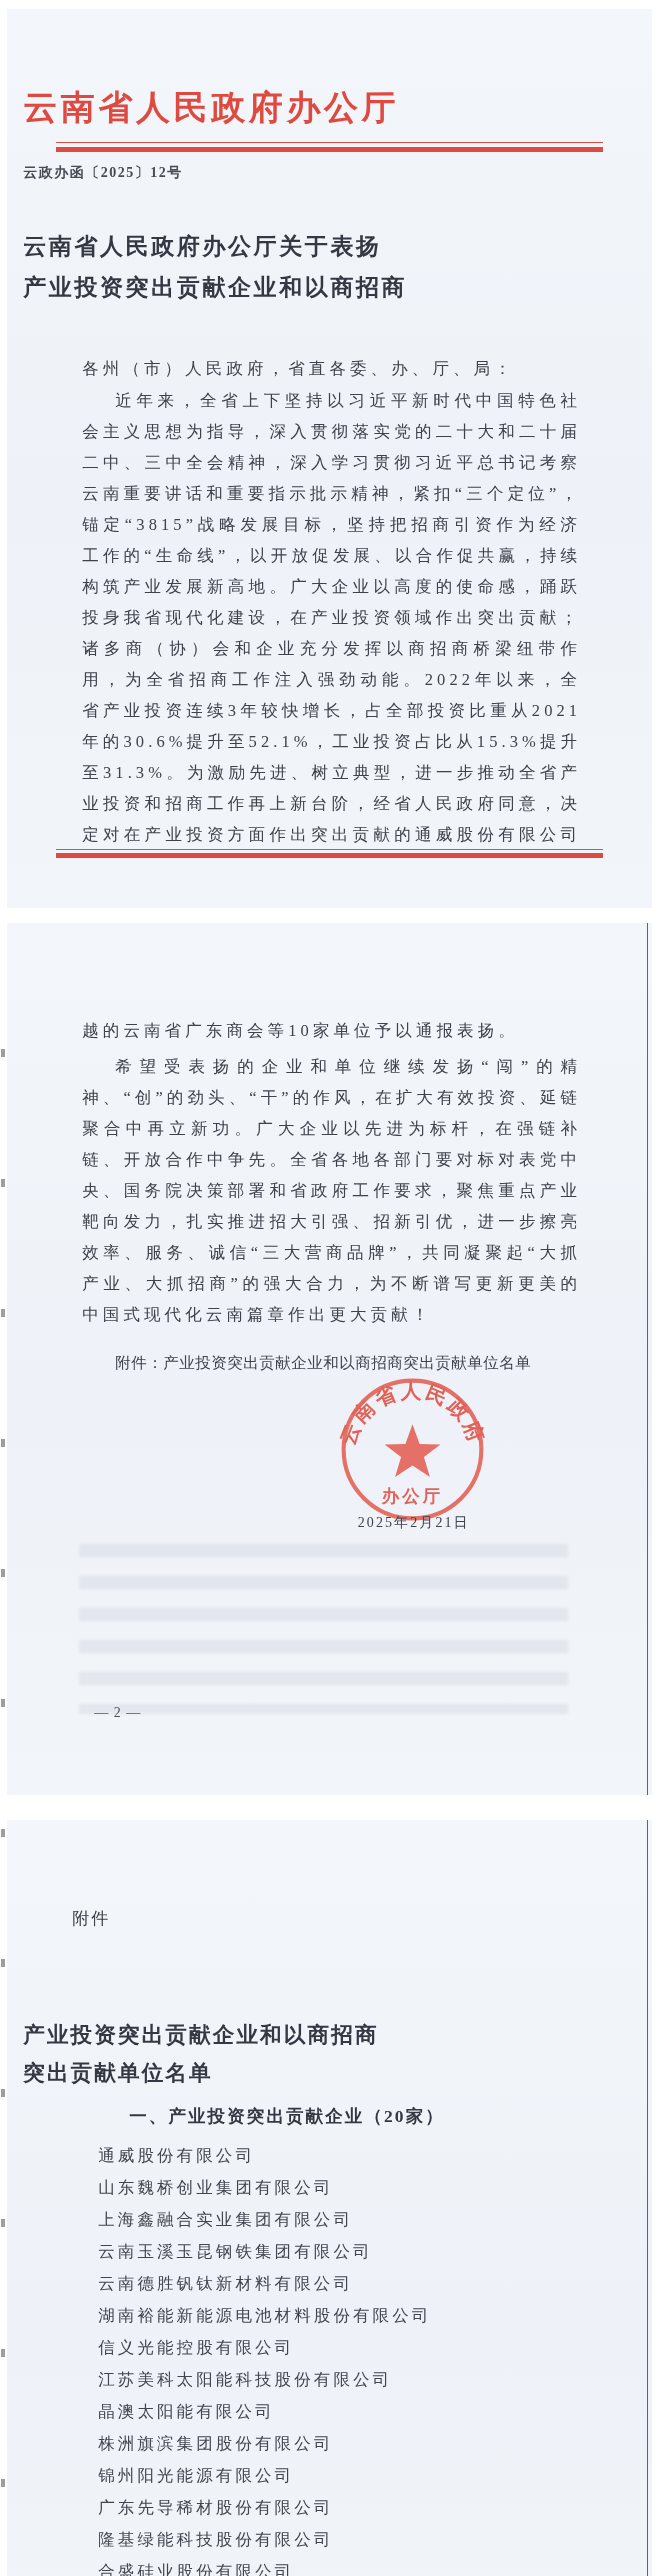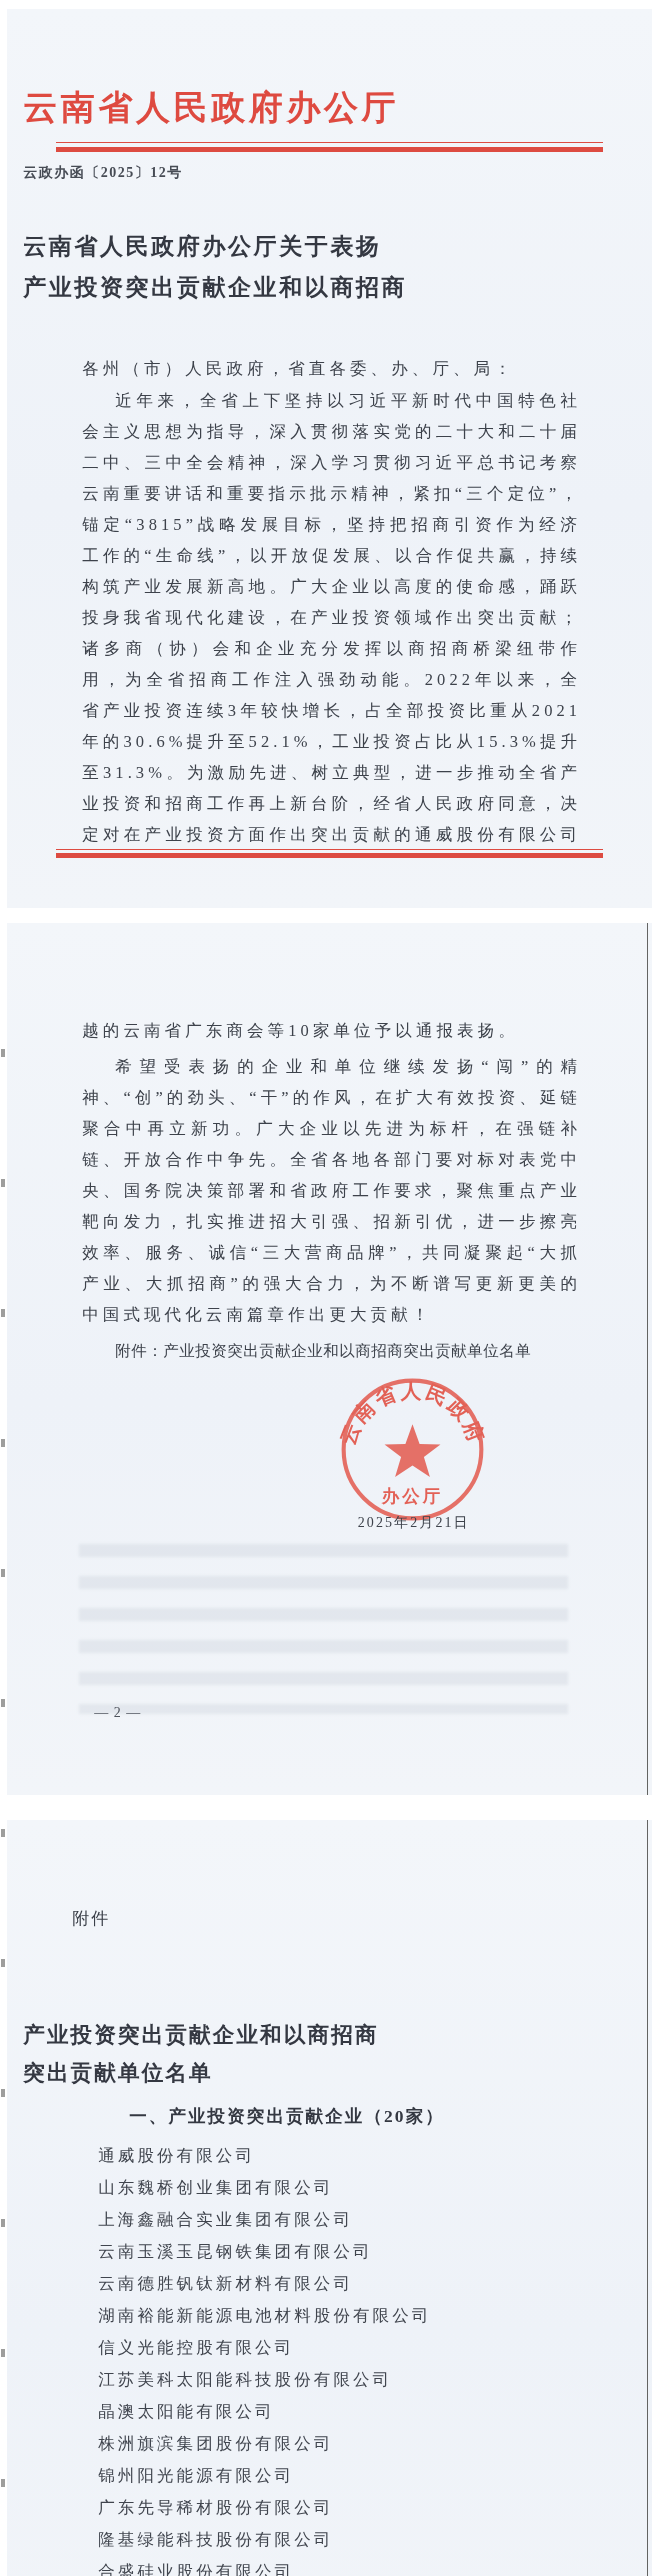--- a/index.html
+++ b/index.html
@@ -15,21 +15,21 @@
   .center{width:100%;text-align:left;position:absolute;left:16px;}
   .letterhead{font-size:34px;font-weight:bold;color:#de4a40;letter-spacing:3.6px;}
   .rule{position:absolute;left:49px;width:547px;background:#dd4b41;}
   .rule.thin{height:1px;}
   .rule.thick{height:4.6px;}
   .docnum{font-size:14px;color:#474c55;letter-spacing:1.5px;font-weight:bold;}
   .doctitle{font-size:23px;font-weight:bold;color:#343842;letter-spacing:2.6px;line-height:40px;}
   .bodytext{position:absolute;left:75px;width:499px;font-size:16.5px;color:#3d424b;
     letter-spacing:4.1px;line-height:31px;text-align:justify;}
   .indent{text-indent:2em;}
-  .attachref{position:absolute;left:75px;width:515px;font-size:15.5px;color:#3d424b;letter-spacing:0.5px;text-indent:33px;}
+  .attachref{position:absolute;left:75px;width:515px;font-size:15.5px;color:#3d424b;letter-spacing:0.5px;text-indent:33px;margin-top:12px;}
   .pageno{position:absolute;font-size:14px;color:#4d525b;letter-spacing:1px;}
   .attach-label{position:absolute;font-size:17px;color:#393e47;letter-spacing:2.1px;}
   .attach-title{font-size:21.6px;font-weight:bold;color:#343842;letter-spacing:2.1px;}
   .sec-head{position:absolute;left:91px;font-size:17.5px;font-weight:bold;color:#343842;letter-spacing:2.1px;margin-left:31px;}
   .clist{position:absolute;left:91px;width:515px;}
   .clist .item{height:32px;display:flex;align-items:center;font-size:16.5px;color:#40454e;letter-spacing:3.1px;}
   .seal{position:absolute;opacity:0.92;}
   .sealdate{position:absolute;font-size:14px;color:#3d424b;letter-spacing:2.1px;text-align:center;}
   .bleed{position:absolute;opacity:0.33;filter:blur(1.5px);
     background:repeating-linear-gradient(180deg,rgba(118,130,152,0.35) 0 13.4px,rgba(0,0,0,0) 13.4px 32px);}

